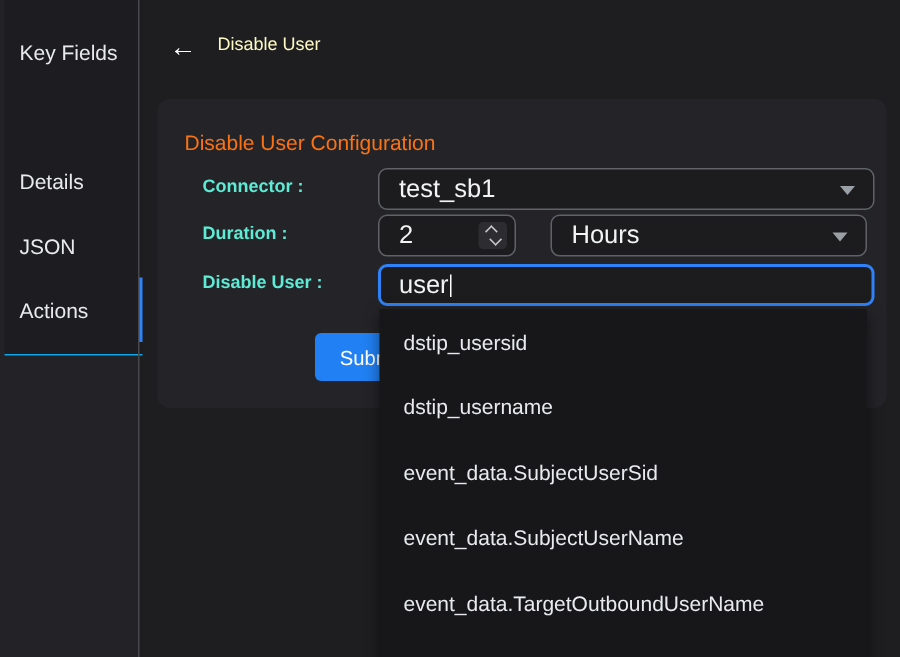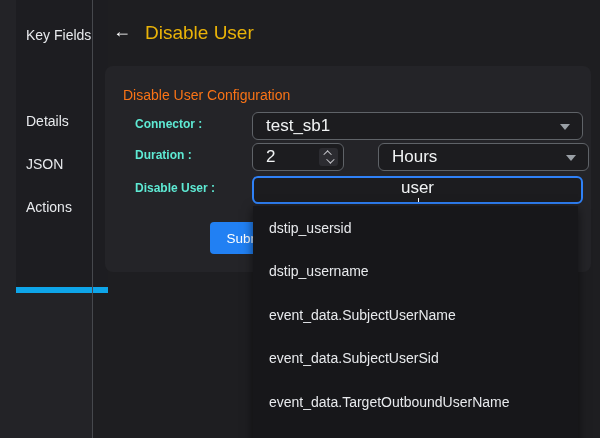--- a/index.html
+++ b/index.html
@@ -5,43 +5,43 @@
   html,body{margin:0;padding:0;background:#101013;}
   *{box-sizing:border-box;}
   .frame{
     position:relative;width:600px;height:438px;overflow:hidden;
     background:#1e1e21;
     font-family:"Liberation Sans", sans-serif;
     -webkit-font-smoothing:antialiased;
   }
   
   .sidebar{position:absolute;left:0;top:0;width:92px;height:438px;background:#232327;}
-  .sidebar-nav{position:absolute;left:16px;top:0;width:92px;height:293px;background:#1d1d21;border-bottom:6px solid #0ea5e9;}
+  .sidebar-nav{position:absolute;left:3px;top:0;width:92px;height:237px;background:#1d1d21;border-bottom:1px solid #0ea5e9;}
   .side-item{position:absolute;left:0;width:92px;height:43px;display:flex;align-items:center;
     padding-left:10px;color:#e8eaed;font-size:14px;cursor:pointer;}
   .side-item .active-bar{display:none;}
   .side-item.active .active-bar{display:block;position:absolute;right:0;top:0;width:3px;height:43px;background:#2f81f7;}
   .v-divider{position:absolute;left:92px;top:0;width:1px;height:438px;background:#46484d;}
   
   .back-icon{position:absolute;left:113px;top:20px;color:#ffffff;font-size:18px;font-weight:bold;
     line-height:22px;cursor:pointer;}
-  .page-title{position:absolute;left:145px;top:22px;color:#eab308;font-size:19px;font-weight:500;}
+  .page-title{position:absolute;left:145px;top:22px;color:#fef9c3;font-size:12px;font-weight:500;}
   
   .card{position:absolute;left:105px;top:66px;width:486px;height:206px;background:#242428;border-radius:8px;z-index:1;}
   .card-title{position:absolute;left:18px;top:21px;color:#f97316;font-size:14px;}
   .field-label{position:absolute;left:30px;width:112px;color:#5eead4;font-size:12px;font-weight:bold;}
   .lbl-connector{top:51px;}
   .lbl-duration{top:82px;}
   .lbl-user{top:115px;}
   .input{position:absolute;height:28px;background:#1c1c1f;border:1px solid #5f6368;border-radius:6px;
     color:#f1f3f4;font-size:17px;display:flex;align-items:center;padding:0 13px;cursor:pointer;}
   .inp-connector{left:147px;top:46px;width:331px;}
   .inp-duration{left:147px;top:77px;width:92px;padding-right:28px;}
-  .inp-hours{left:273px;top:77px;width:211px;}
-  .inp-user{left:147px;top:110px;width:331px;border:2px solid #2f81f7;padding:0 12px;cursor:text;flex-direction:column;}
+  .inp-hours{left:262px;top:77px;width:211px;}
+  .inp-user{left:147px;top:110px;width:331px;border:2px solid #2f81f7;padding:0 12px;cursor:text;}
   .caret-down{position:absolute;right:12px;top:11px;width:0;height:0;
     border-left:5px solid transparent;border-right:5px solid transparent;border-top:6px solid #9aa0a6;}
   .spinner{position:absolute;right:5px;top:4px;width:19px;height:18px;background:#2c2c31;border-radius:3px;
     display:flex;flex-direction:column;align-items:center;justify-content:center;gap:2px;cursor:pointer;}
   .chev{width:6px;height:6px;border:solid #c8c8cd;border-width:0;}
   .chev.up{border-top-width:1.6px;border-left-width:1.6px;transform:rotate(45deg) translateY(2px);}
   .chev.down{border-bottom-width:1.6px;border-right-width:1.6px;transform:rotate(45deg) translateY(-2px);}
   .text-cursor{display:inline-block;width:1px;height:15px;background:#ffffff;margin-left:1px;}
   .cancel-btn{position:absolute;left:36px;top:162px;width:54px;height:22px;color:#3d85f4;font-size:13.5px;
     display:flex;align-items:center;justify-content:center;cursor:pointer;background:none;border:none;}
@@ -110,18 +110,18 @@
       <span>user</span>
       <span class="text-cursor"></span>
     </div>
 
     <button class="submit-btn">Submit</button>
   </div>
 
   <div class="suggest-list">
     <div class="suggest-item">dstip_usersid</div>
     <div class="suggest-item">dstip_username</div>
+    <div class="suggest-item">event_data.SubjectUserSid</div>
     <div class="suggest-item">event_data.SubjectUserName</div>
-    <div class="suggest-item">event_data.SubjectUserSid</div>
     <div class="suggest-item">event_data.TargetOutboundUserName</div>
   </div>
 
 </div>
 
 </body></html>

